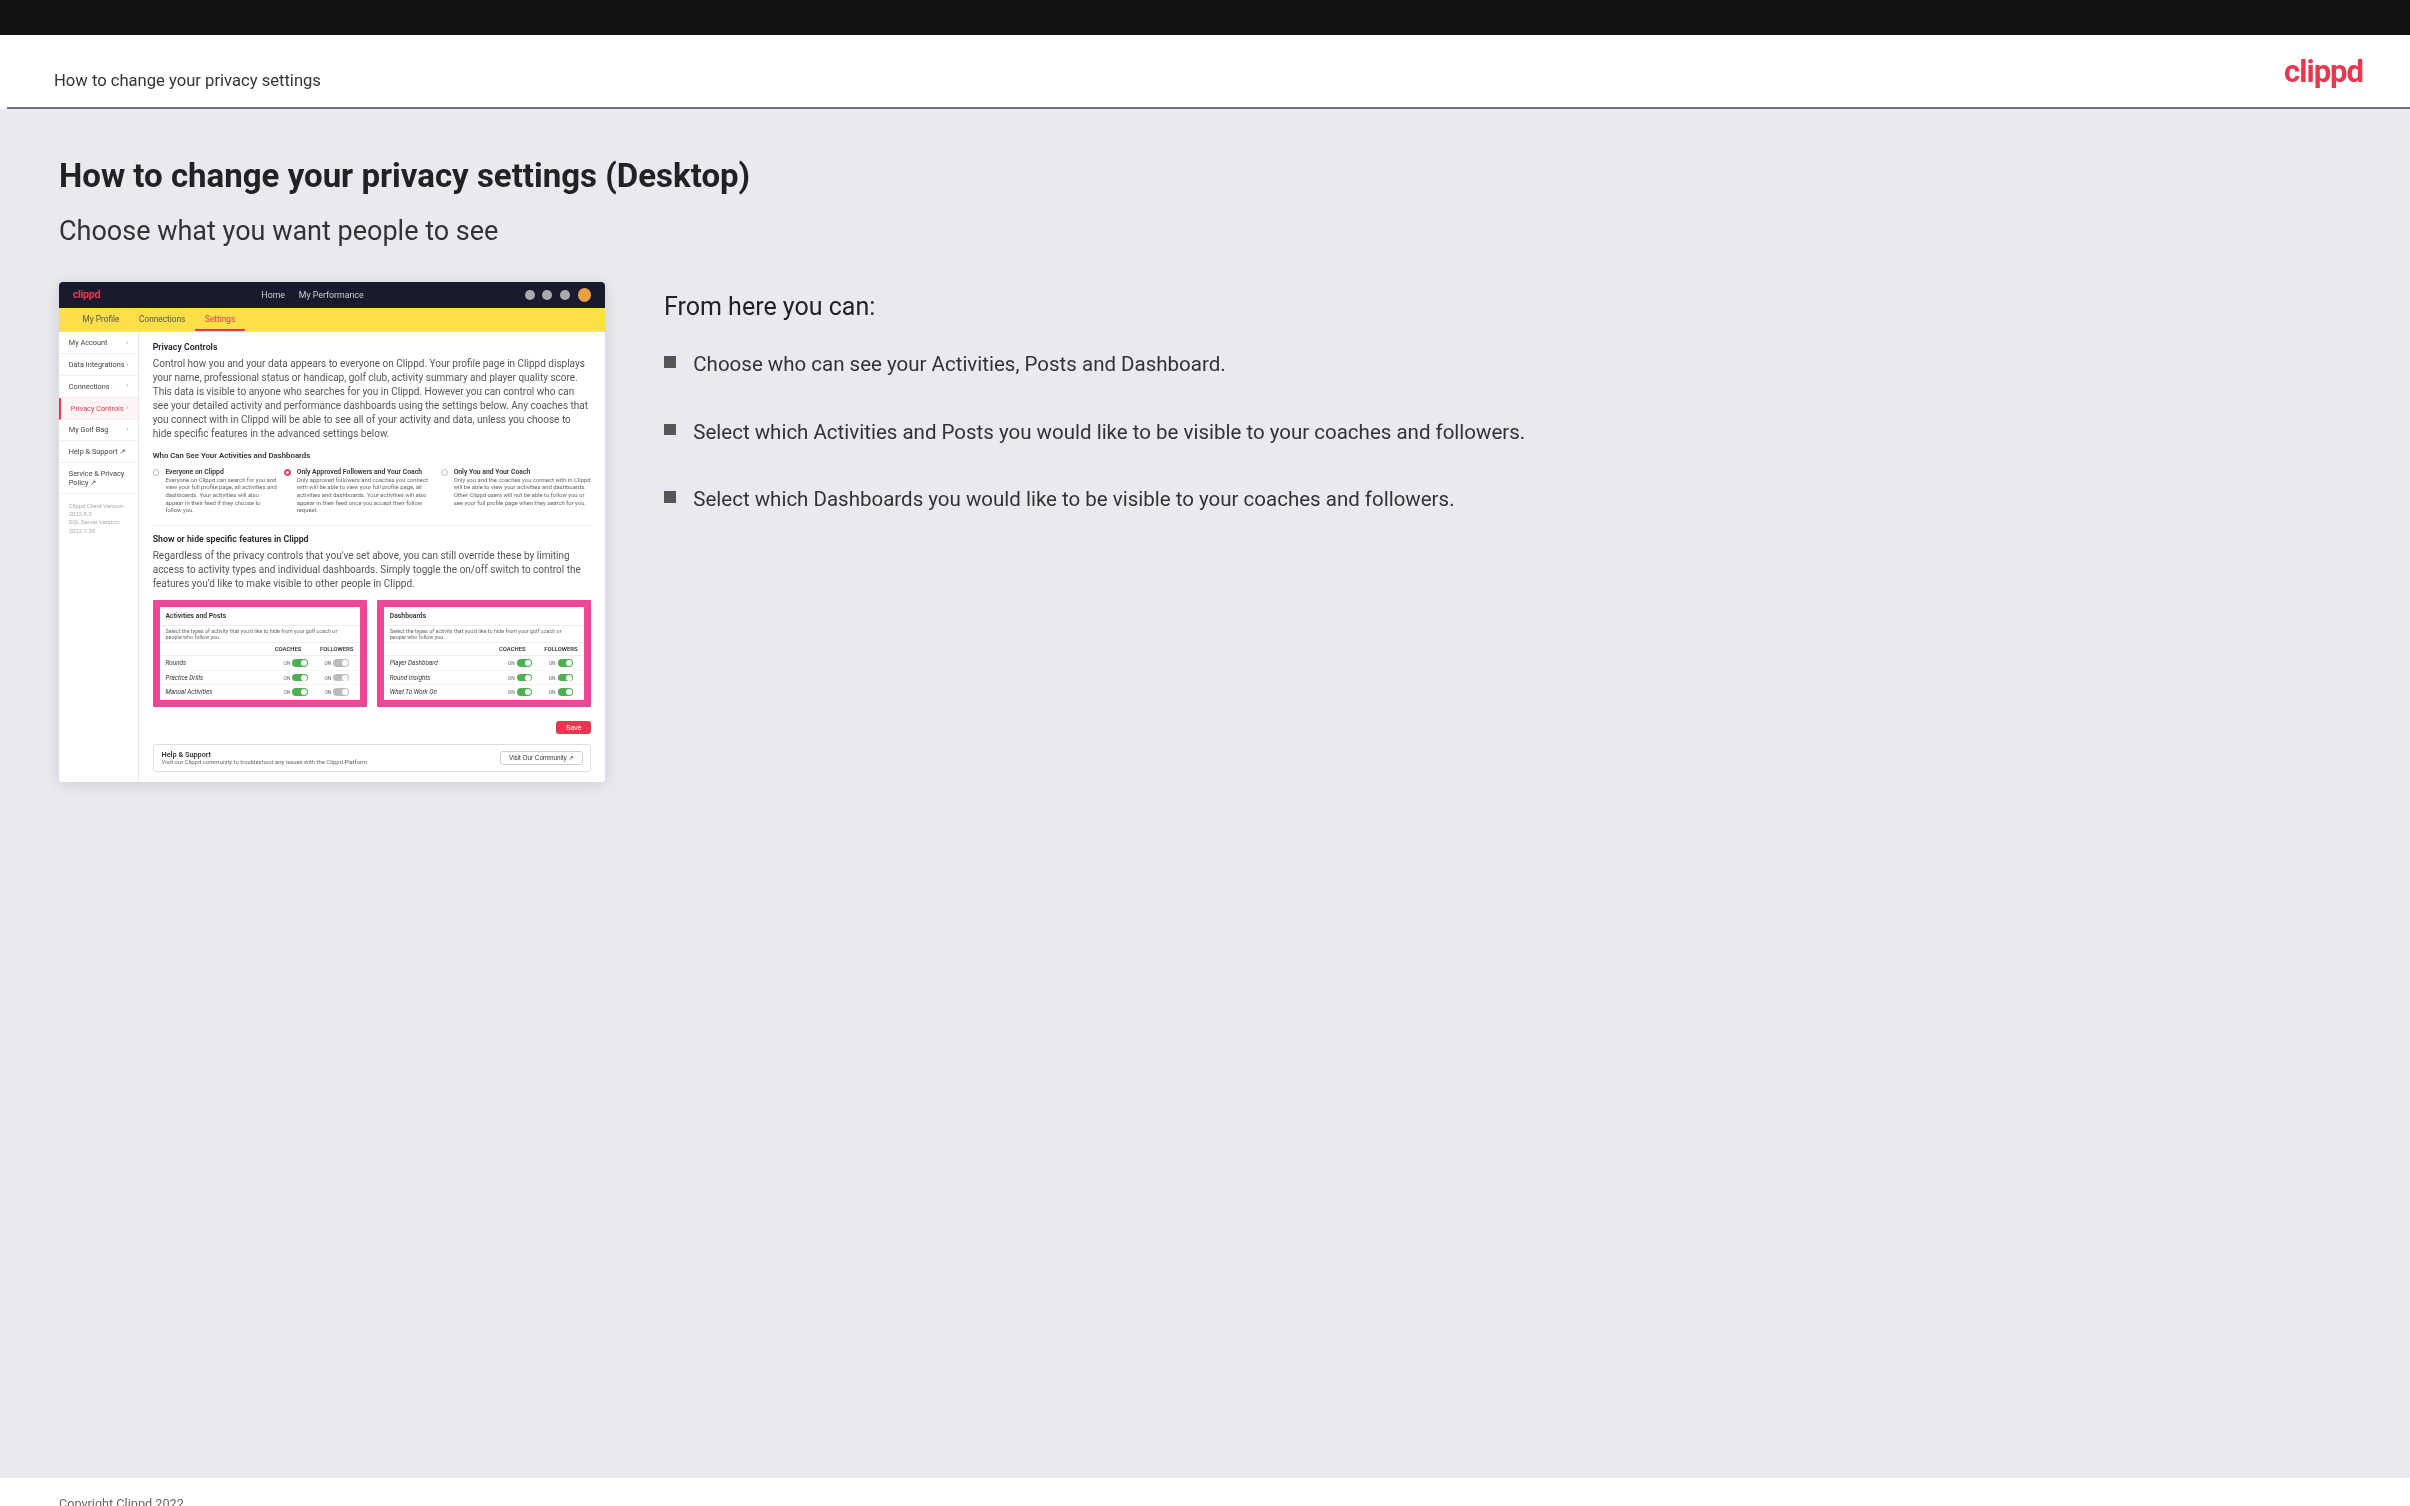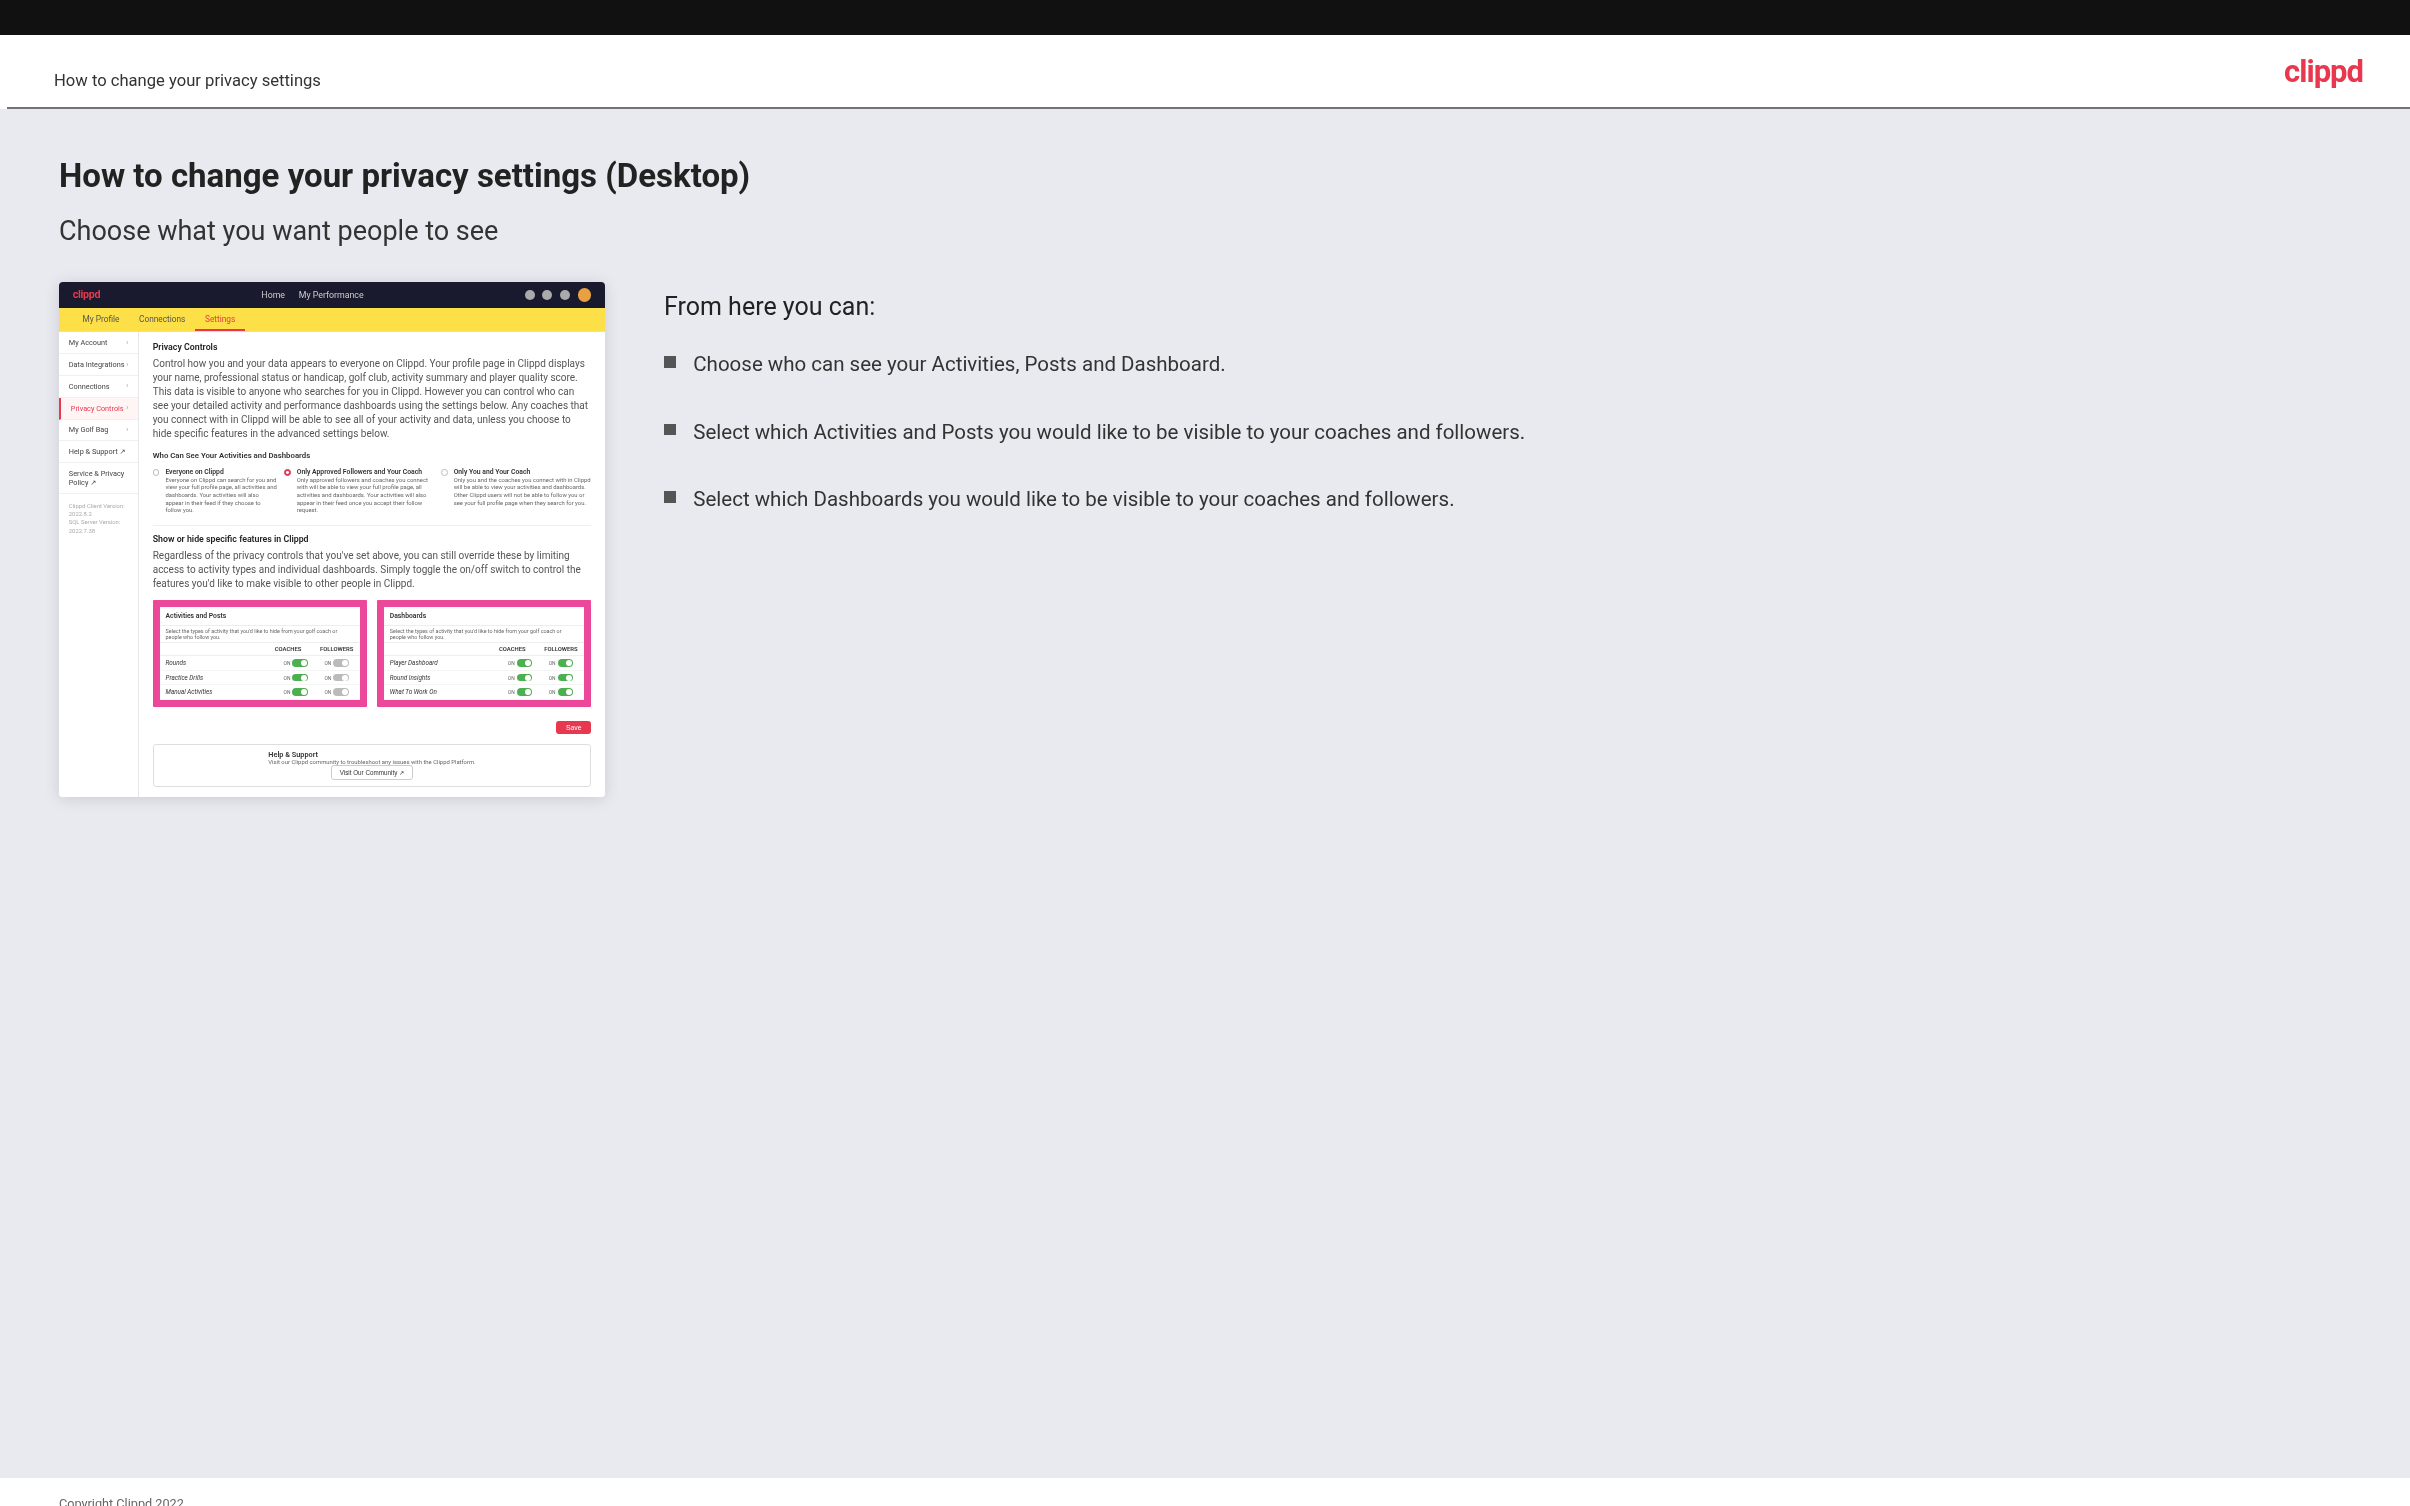--- a/index.html
+++ b/index.html
@@ -355,21 +355,20 @@
     }
 
     .mock-help-section {
       display: flex;
       align-items: center;
       justify-content: space-between;
       border: 1px solid #ddd;
       border-radius: 2.9px;
       padding: 5.9px 7.8px;
       margin-top: 5.9px;
-      flex-direction: column;
     }
     .mock-help-title {
       font-size: 7.3px;
       font-weight: 600;
       color: #333;
     }
     .mock-help-desc {
       font-size: 5.9px;
       color: #666;
     }

